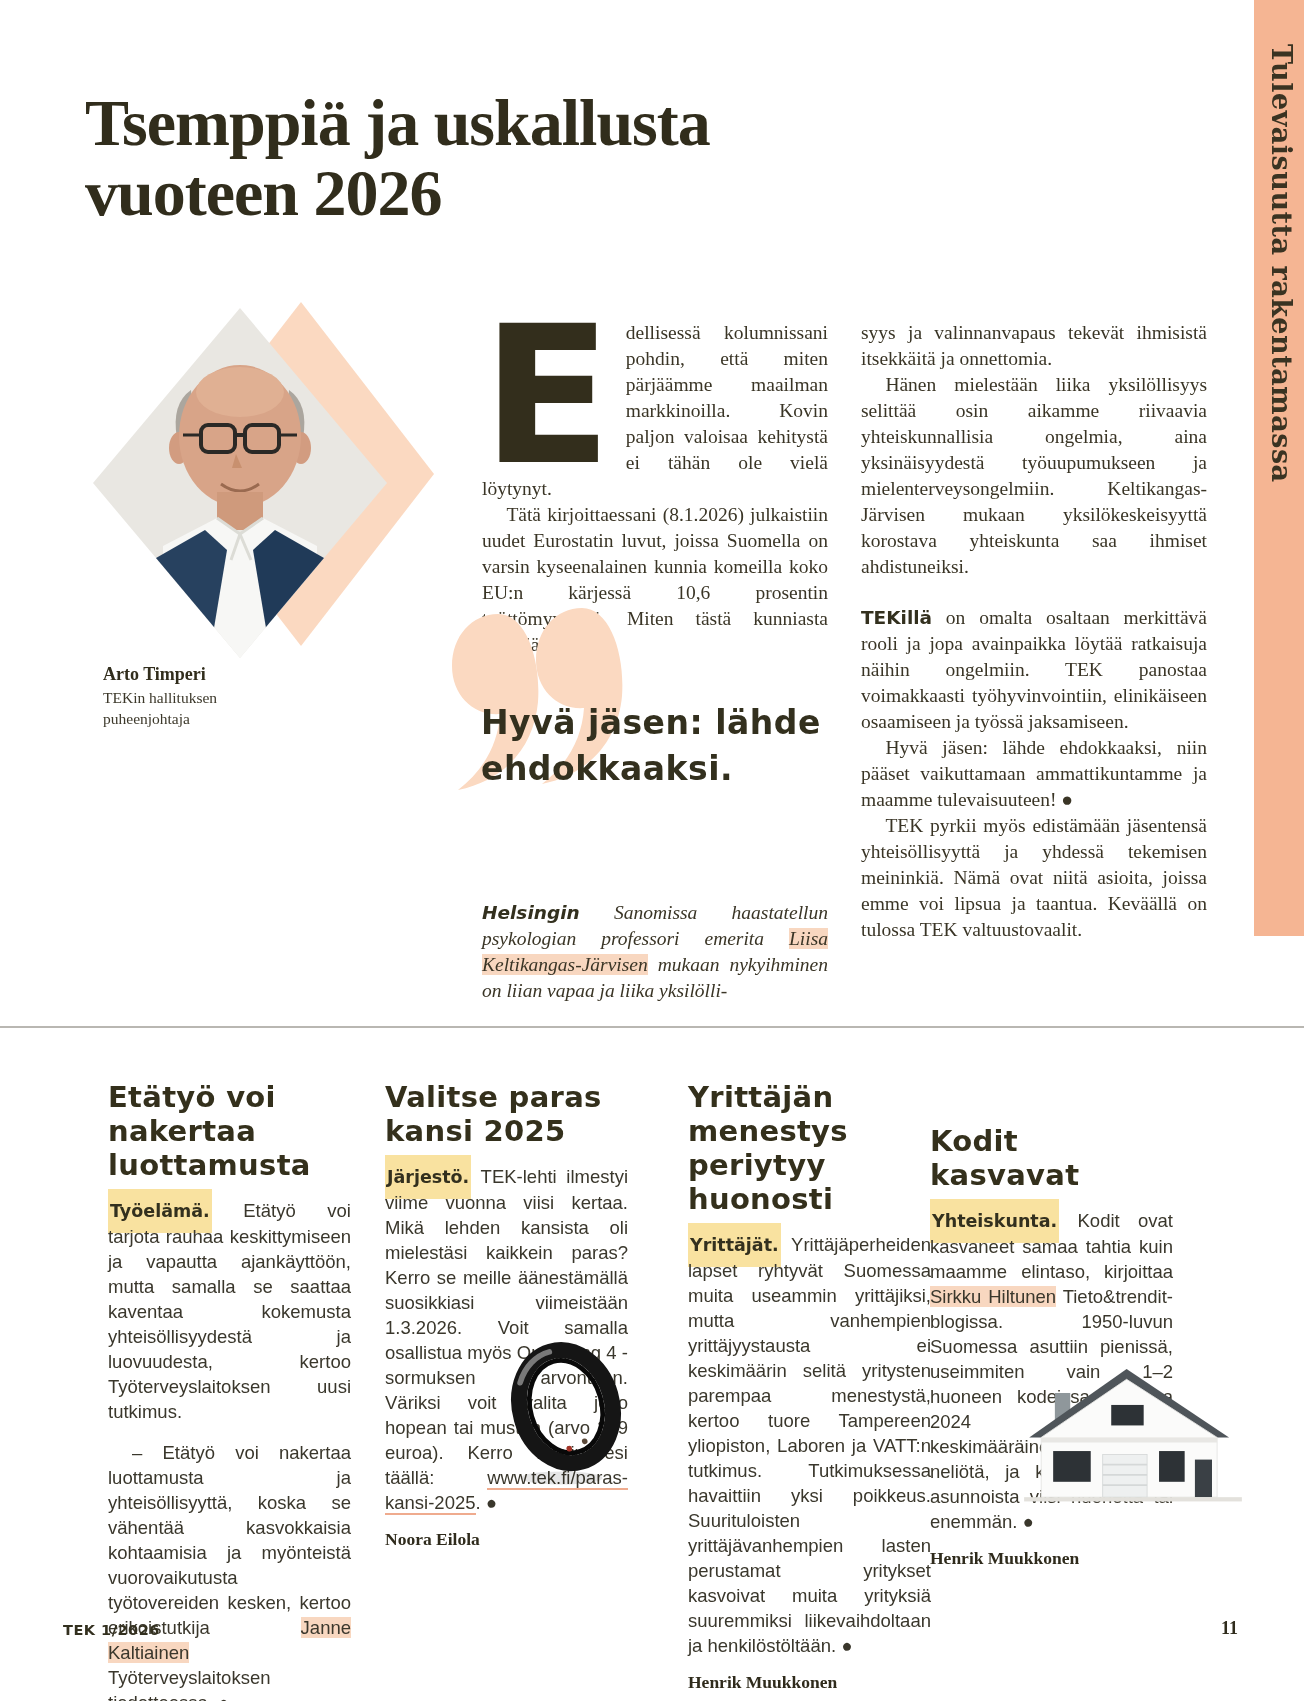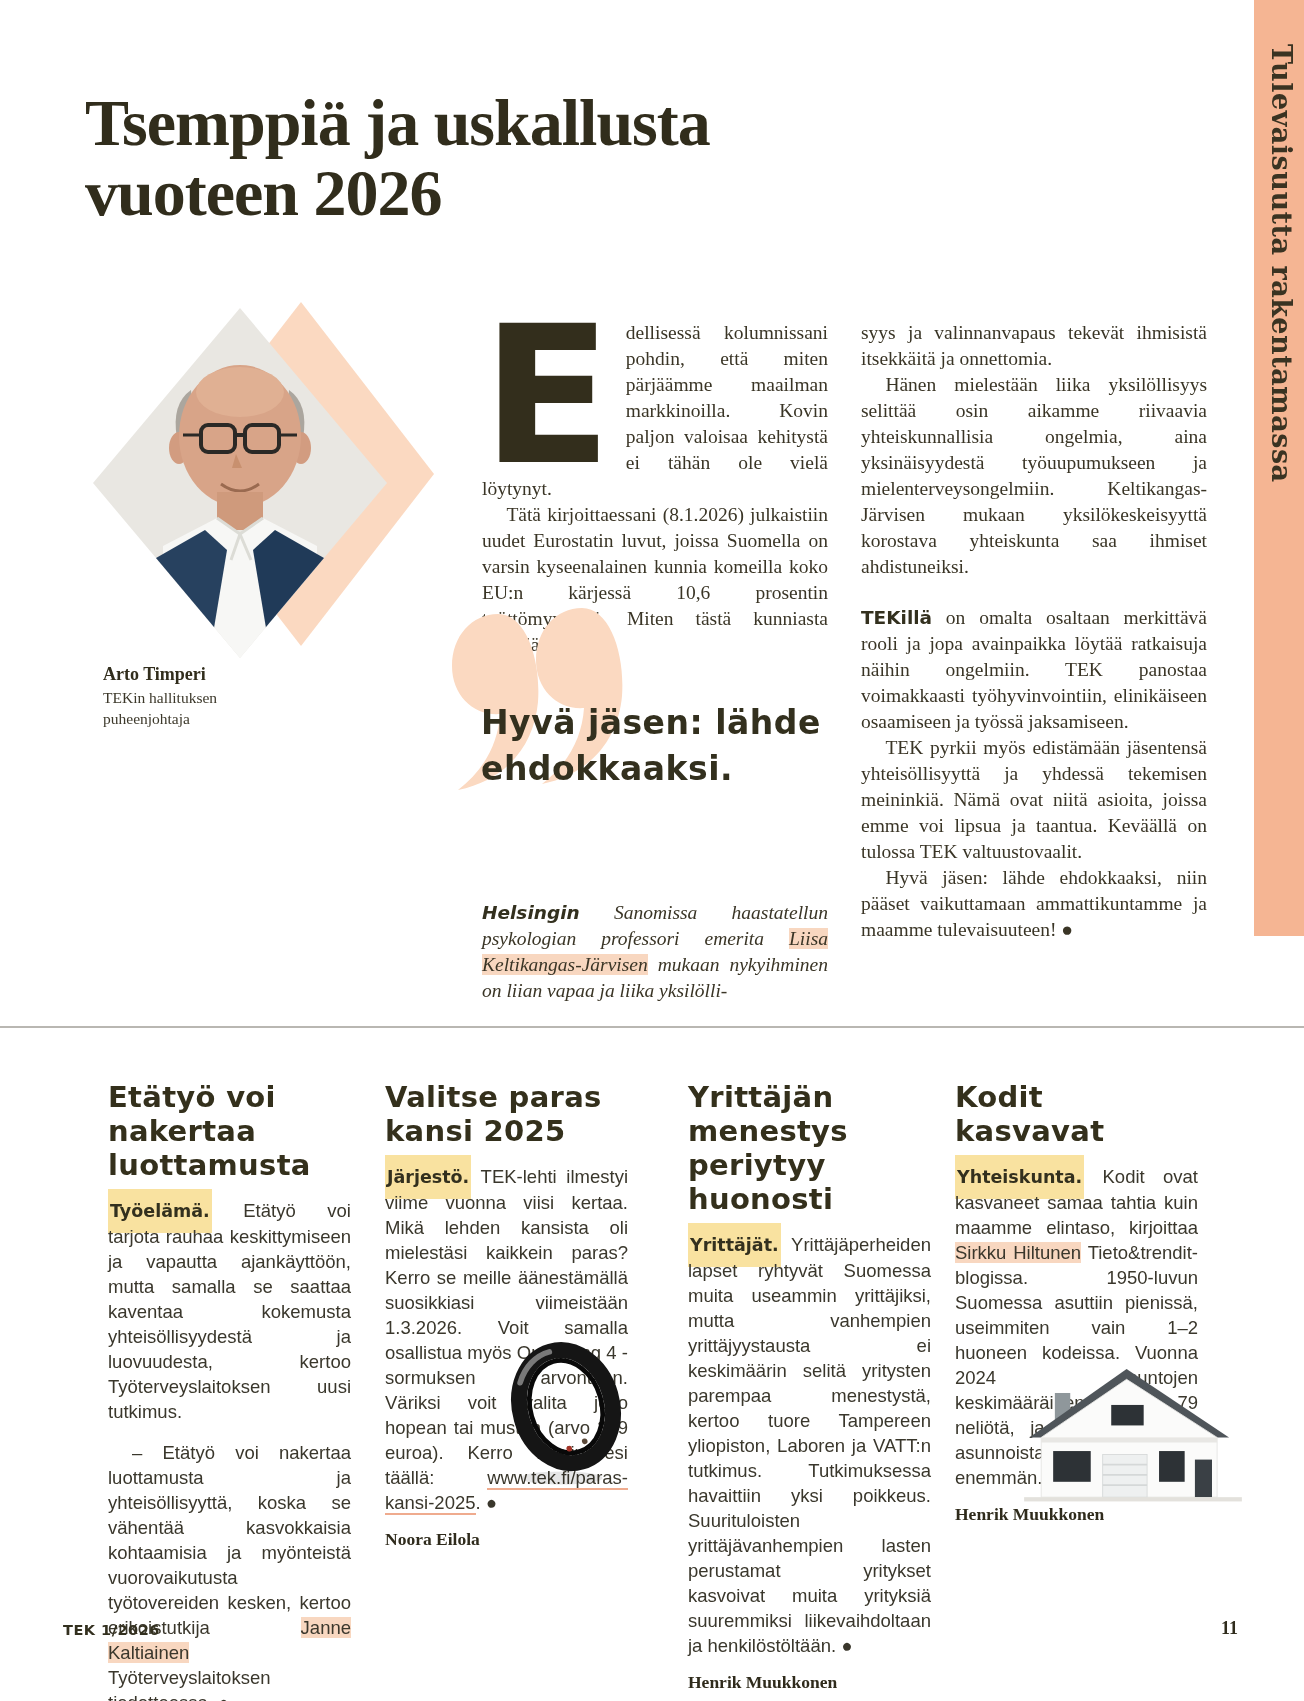--- a/index.html
+++ b/index.html
@@ -69,21 +69,21 @@
             font-weight:bold;font-size:29px;line-height:34px;letter-spacing:.3px;color:#34301c;}
   .brief p{margin:0;font-family:"Liberation Sans",sans-serif;font-size:18.5px;line-height:25px;
            color:var(--ink-sans);text-align:justify;}
   .brief .indent2{text-indent:1.3em;margin-top:16px;}
   .kicker{font-family:"DejaVu Sans",sans-serif;font-weight:bold;font-size:17.5px;
           background:var(--yellow-highlight);padding:12px 2px;color:#33301e;}
   .brief .hl-peach{background:var(--peach-highlight);}
   .brieflink{color:inherit;text-decoration:none;border-bottom:2px solid var(--link-underline);}
   .byline{margin-top:14px;font-family:"Liberation Serif",serif;font-weight:bold;font-size:17.5px;
           color:#2f2b1c;position:relative;z-index:2;}
-  .brief-1{left:108px;} .brief-2{left:385px;} .brief-3{left:688px;} .brief-4{left:955px;}
+  .brief-1{left:108px;} .brief-2{left:385px;} .brief-3{left:688px;} .brief-4{left:930px;margin-top:44px;}
 
   
   .ring-photo{position:absolute;left:505px;top:1328px;width:122px;height:162px;z-index:1;}
   .house-photo{position:absolute;left:1012px;top:1352px;width:242px;height:152px;z-index:0;}
 
   
   .footer-left{position:absolute;left:63px;top:1622px;font-family:"DejaVu Sans",sans-serif;
                font-weight:bold;font-size:14.5px;letter-spacing:.5px;color:#33301f;}
   .page-number{position:absolute;right:66px;top:1618px;font-family:"Liberation Serif",serif;
                font-weight:bold;font-size:18px;color:#2f2b1c;}
@@ -141,22 +141,22 @@
   </svg>
   <div class="pullquote">Hyvä jäsen: lähde
 ehdokkaaksi.</div>
 
   <p class="mid-p3"><span class="lead">Helsingin</span><span> Sanomissa haastatellun psykologian professori emerita </span><span class="hl-peach">Liisa Keltikangas-Järvisen</span><span> mukaan nykyihminen on liian vapaa ja liika yksilölli-</span></p>
 
   <div class="serifcol col-right">
     <p>syys ja valinnanvapaus tekevät ihmisistä itsekkäitä ja onnettomia.</p>
     <p class="indent">Hänen mielestään liika yksilöllisyys selittää osin aikamme riivaavia yhteiskunnallisia ongelmia, aina yksinäisyydestä työuupumukseen ja mielenterveysongelmiin. Keltikangas-Järvisen mukaan yksilökeskeisyyttä korostava yhteiskunta saa ihmiset ahdistuneiksi.</p>
     <p class="tek-para"><span class="lead">TEKillä</span><span> on omalta osaltaan merkittävä rooli ja jopa avainpaikka löytää ratkaisuja näihin ongelmiin. TEK panostaa voimakkaasti työhyvinvointiin, elinikäiseen osaamiseen ja työssä jaksamiseen.</span></p>
+    <p class="indent">Hyvä jäsen: lähde ehdokkaaksi, niin pääset vaikuttamaan ammattikuntamme ja maamme tulevaisuuteen! ●</p>
     <p class="indent">TEK pyrkii myös edistämään jäsentensä yhteisöllisyyttä ja yhdessä tekemisen meininkiä. Nämä ovat niitä asioita, joissa emme voi lipsua ja taantua. Keväällä on tulossa TEK valtuustovaalit.</p>
-    <p class="indent">Hyvä jäsen: lähde ehdokkaaksi, niin pääset vaikuttamaan ammattikuntamme ja maamme tulevaisuuteen! ●</p>
   </div>
 
   <div class="divider"></div>
 
   <section class="brief brief-1">
     <h2>Etätyö voi
 nakertaa
 luottamusta</h2>
     <p><span class="kicker">Työelämä.</span><span> Etätyö voi tarjota rauhaa keskittymiseen ja vapautta ajankäyttöön, mutta samalla se saattaa kaventaa kokemusta yhteisöllisyydestä ja luovuudesta, kertoo Työterveyslaitoksen uusi tutkimus.</span></p>
     <p class="indent2"><span>– Etätyö voi nakertaa luottamusta ja yhteisöllisyyttä, koska se vähentää kasvokkaisia kohtaamisia ja myönteistä vuorovaikutusta työtovereiden kesken, kertoo erikoistutkija </span><span class="hl-peach">Janne Kaltiainen</span><span> Työterveyslaitoksen tiedotteessa. ●</span></p>

